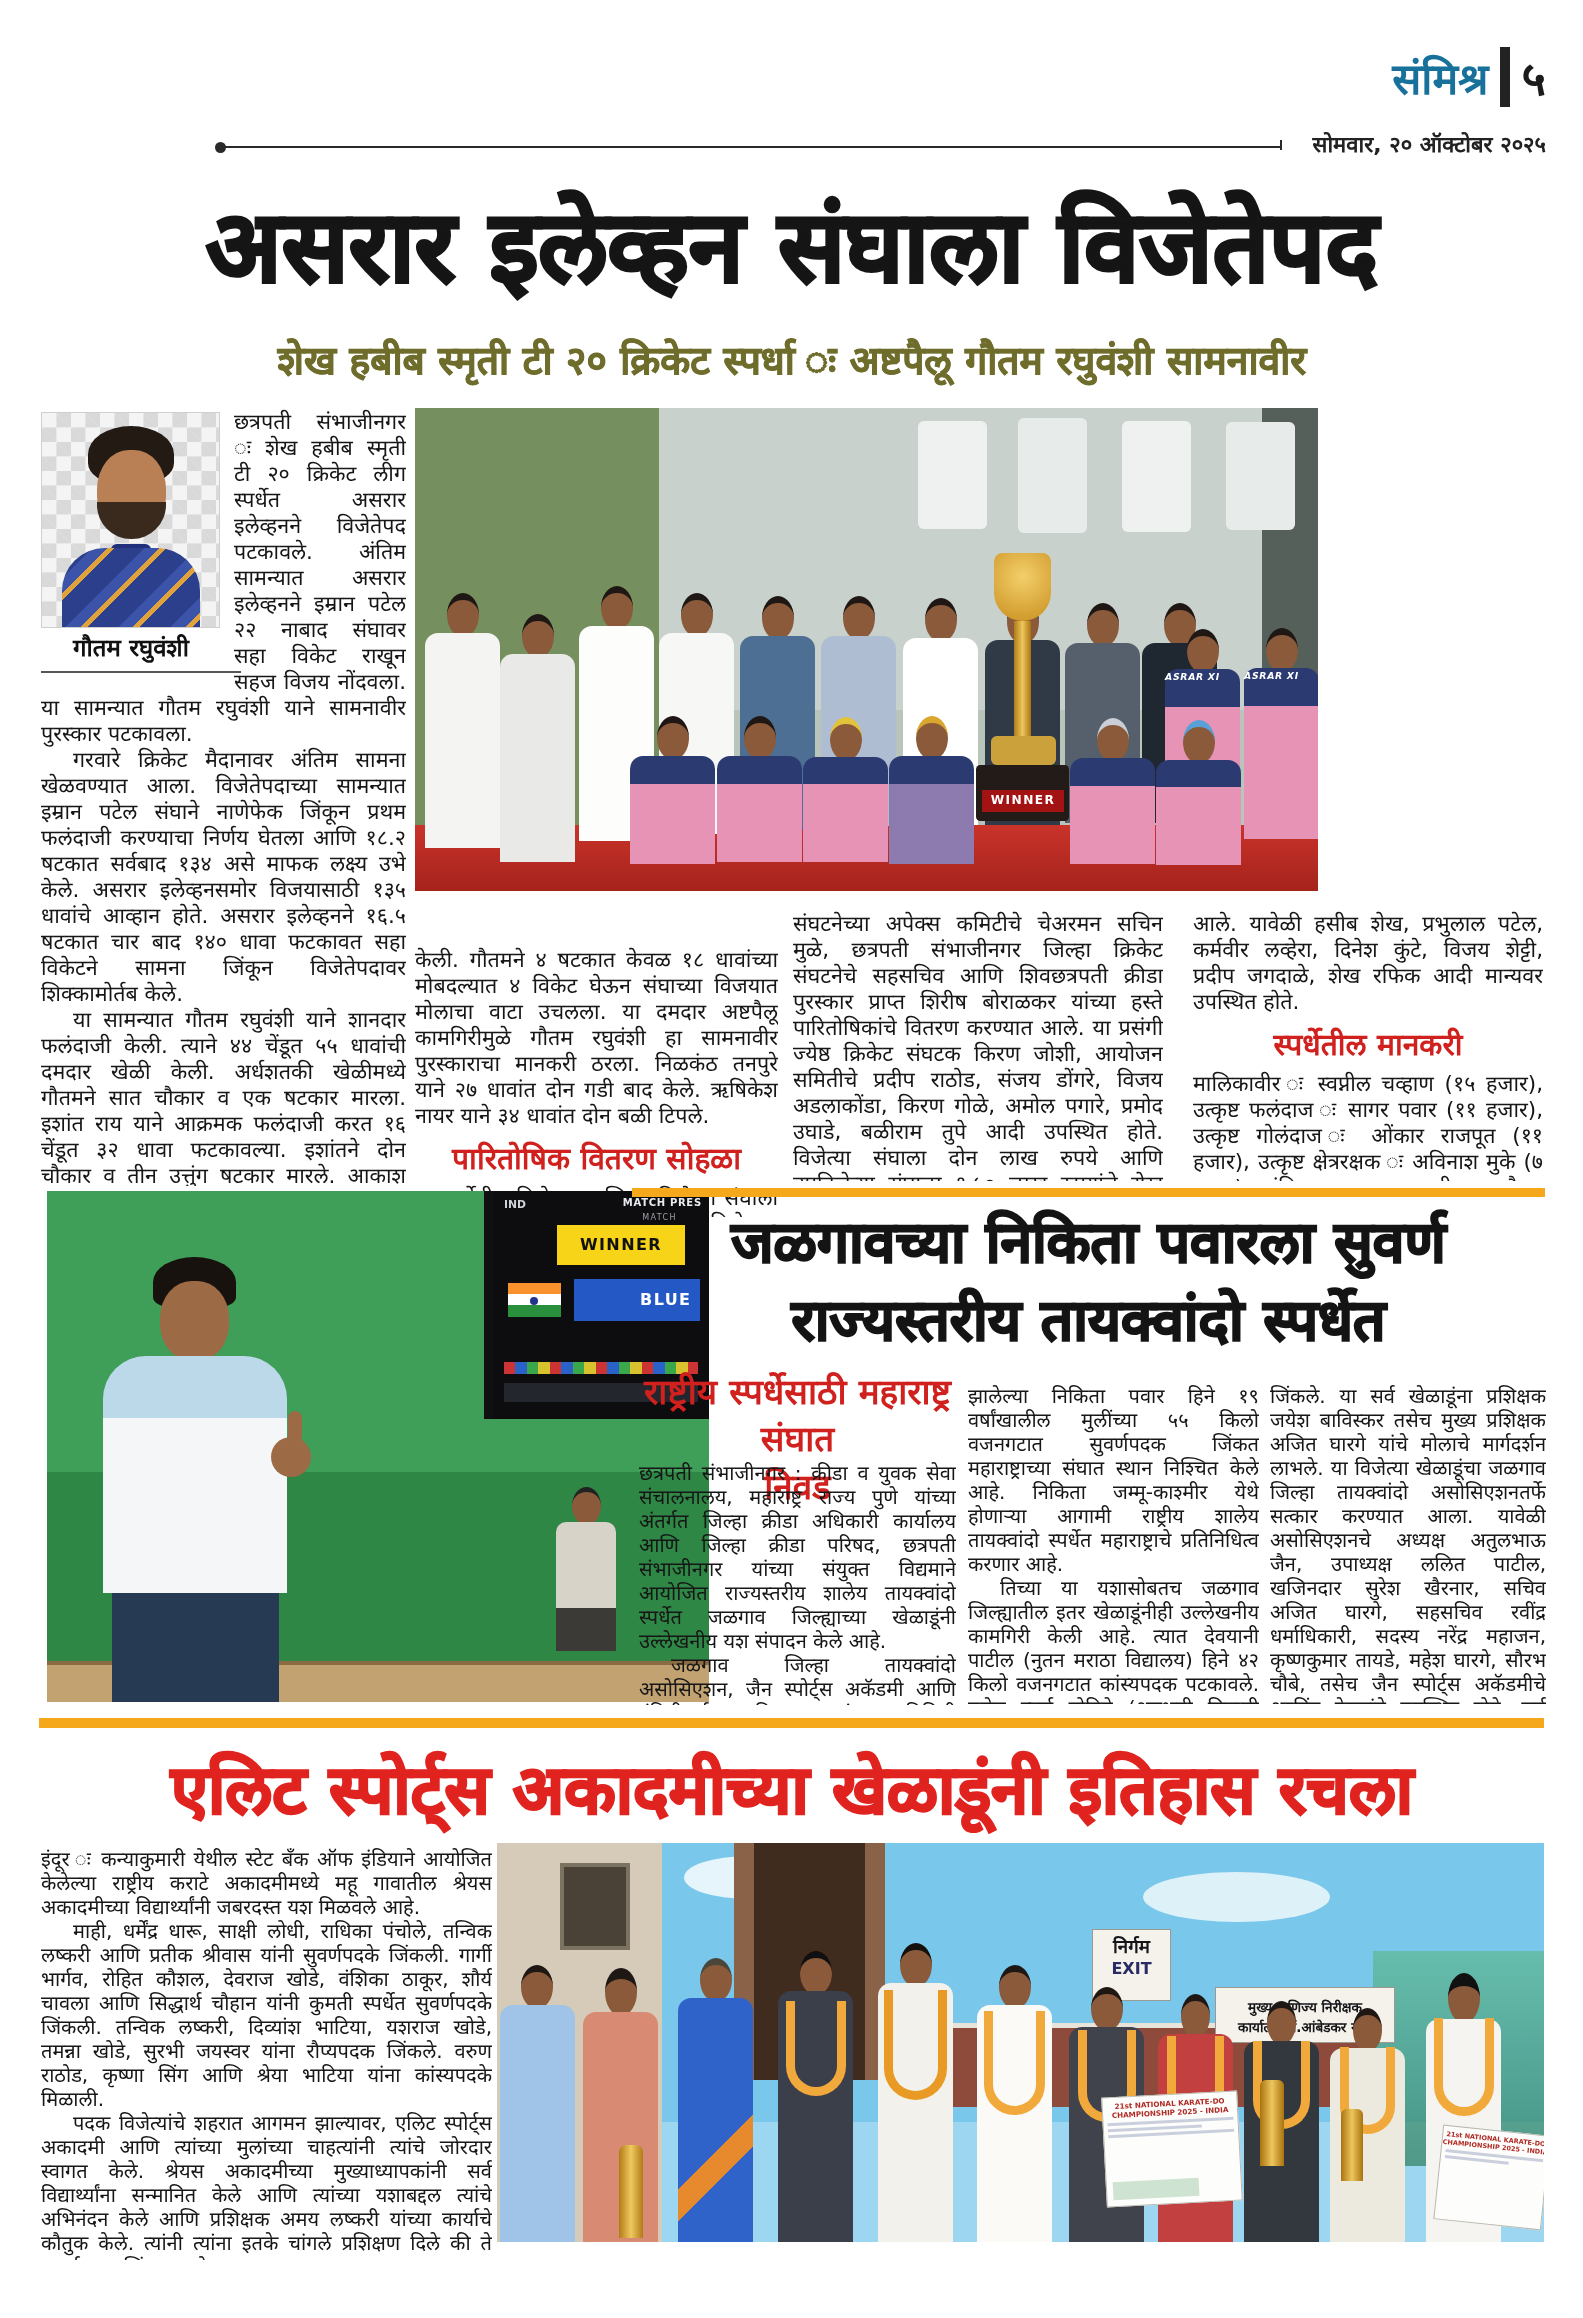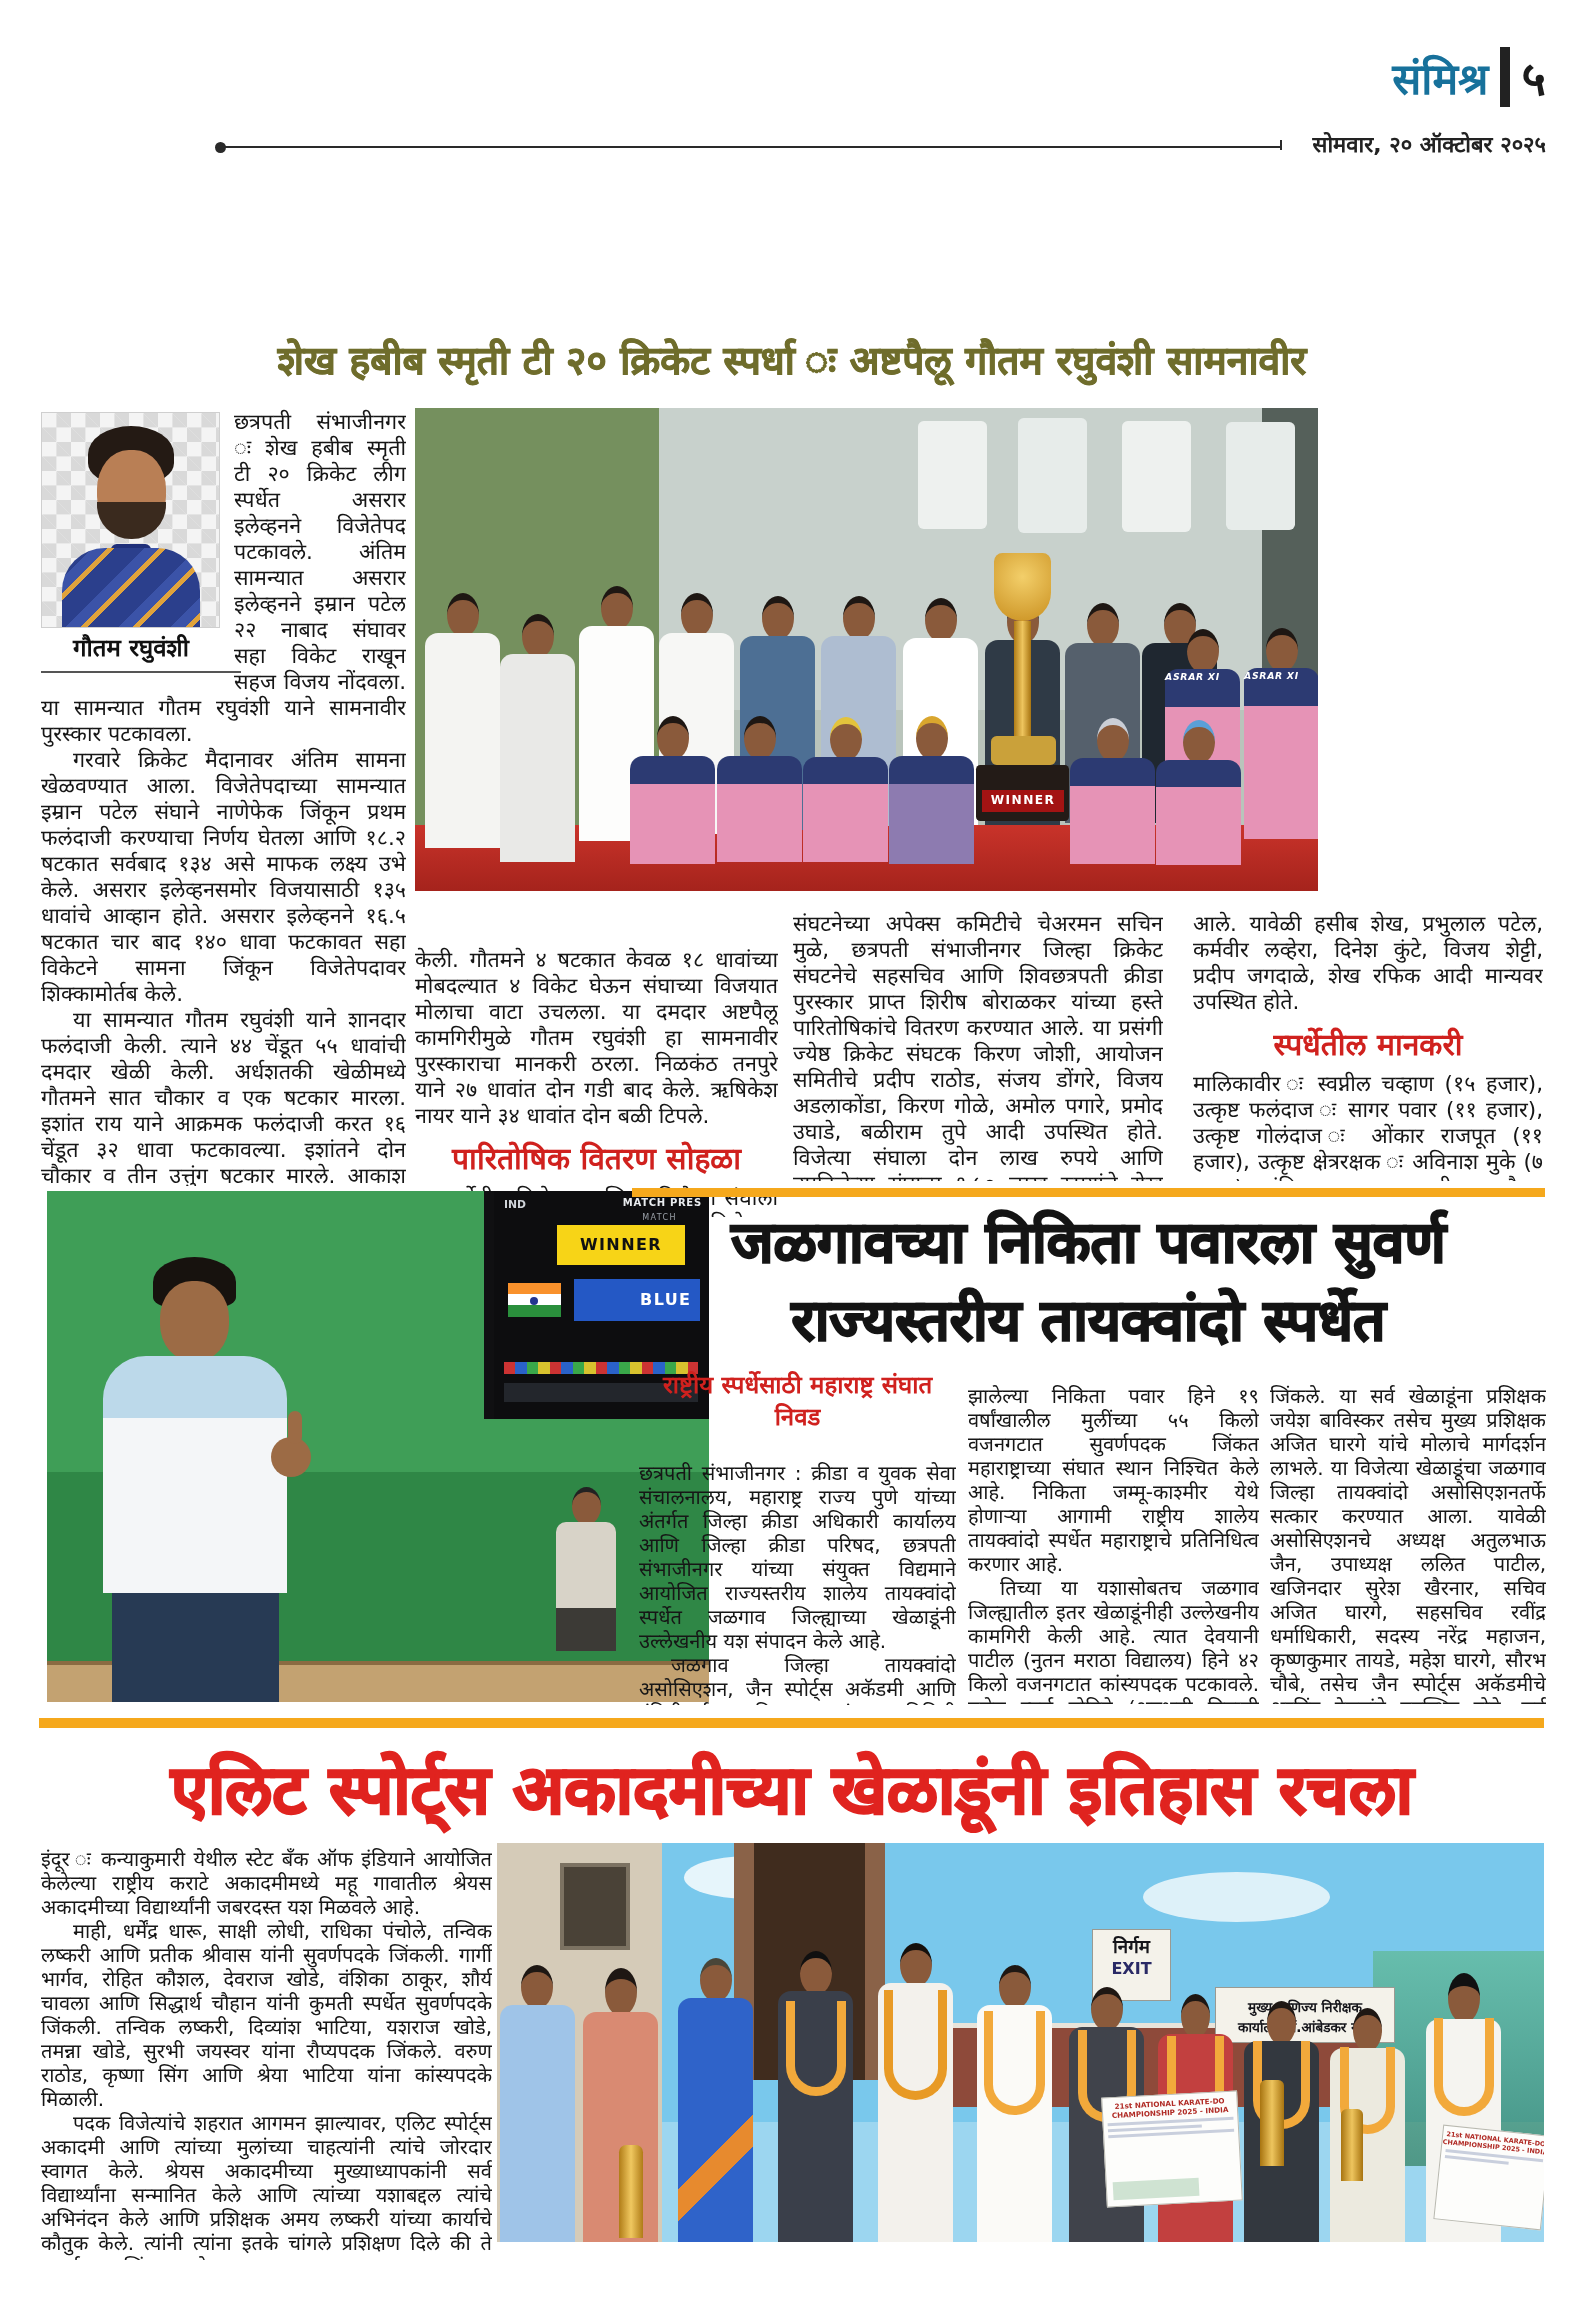--- a/index.html
+++ b/index.html
@@ -45,40 +45,41 @@
   .pt-body{position:absolute;left:20px;top:135px;width:138px;height:80px;border-radius:43px 43px 0 0;
      background:repeating-linear-gradient(135deg,#2b3f8c 0 21.5px,#3b53a8 21.5px 32px,#e0a33c 32px 37px);}
   .pt-collar{position:absolute;left:69px;top:131px;width:40px;height:24.4px;background:#20307a;border-radius:5.7px 5.7px 13px 13px;}
   .portrait-caption{font-size:24px;font-weight:bold;text-align:center;margin-top:7.2px;color:#111;}
   .caption-rule{width:200px;height:2.2px;background:#555;margin:10px 0 0 0;}
   .garland{border:9.3px solid #f2a93b;border-top:0;border-radius:0 0 34px 34px;background:transparent;}
   .orange-bar{position:absolute;background:#f5a81c;}
   .tkd-headline{position:absolute;left:632px;top:1203px;width:913px;text-align:center;color:#141414;
       font-size:57px;font-weight:bold;-webkit-text-stroke:1.8px #141414;line-height:78px;}
   .tkd-subhead{position:absolute;left:639px;top:1369px;width:317px;text-align:center;color:#d0211e;
-      font-size:24px;font-weight:bold;line-height:1.35;}
+      font-size:35px;font-weight:bold;line-height:1.35;}
   .karate-headline{position:absolute;left:29px;top:1741px;width:1526px;text-align:center;color:#e0231f;
       font-size:67px;font-weight:bold;-webkit-text-stroke:2.2px #e0231f;}
   .cert{position:absolute;background:#fdfdfb;border:1.4px solid #b9b9b0;color:#243a6b;overflow:hidden;}
   .cert .cline{height:2.9px;background:#c9cfdd;margin:2.9px 4.3px;}
   .sign{position:absolute;background:#f4f2ea;border:1.4px solid #9a9a92;color:#15151a;text-align:center;font-weight:bold;}
 </style>
 </head>
 <body>
 
 <div class="page">
 
   <div class="mast-right">
     <span class="section-name">संमिश्र</span>
     <span class="mast-bar"></span>
     <span class="page-no">५</span>
   </div>
   <div class="mast-date">सोमवार, २० ऑक्टोबर २०२५</div>
   <div class="head-rule"></div>
 
+  <div class="lead-headline">असरार इलेव्हन संघाला विजेतेपद</div>
   <div class="lead-subhead">शेख हबीब स्मृती टी २० क्रिकेट स्पर्धा ः अष्टपैलू गौतम रघुवंशी सामनावीर</div>
 
   <div class="col body-text" style="left:41px;top:409px;width:365px;height:777px;">
     <div class="portrait">
       <div class="portrait-img">
         <span class="pt-hair"></span>
         <span class="pt-face"></span>
         <span class="pt-beard"></span>
         <span class="pt-collar"></span>
         <span class="pt-body"></span>

